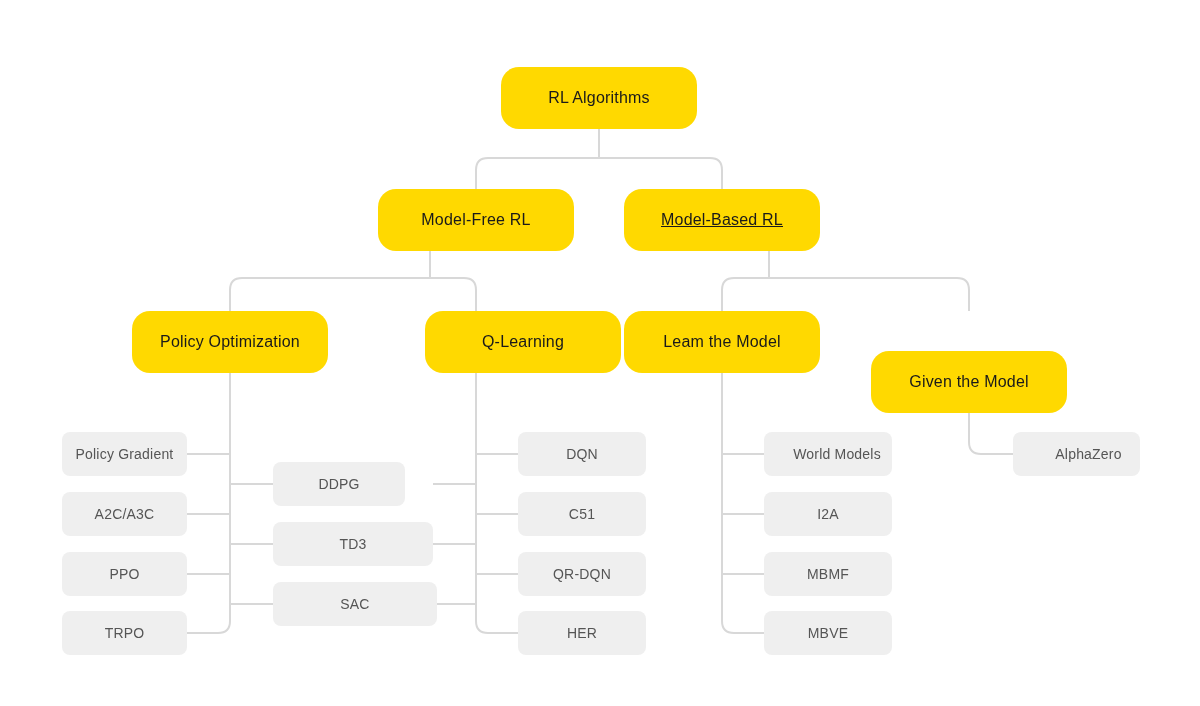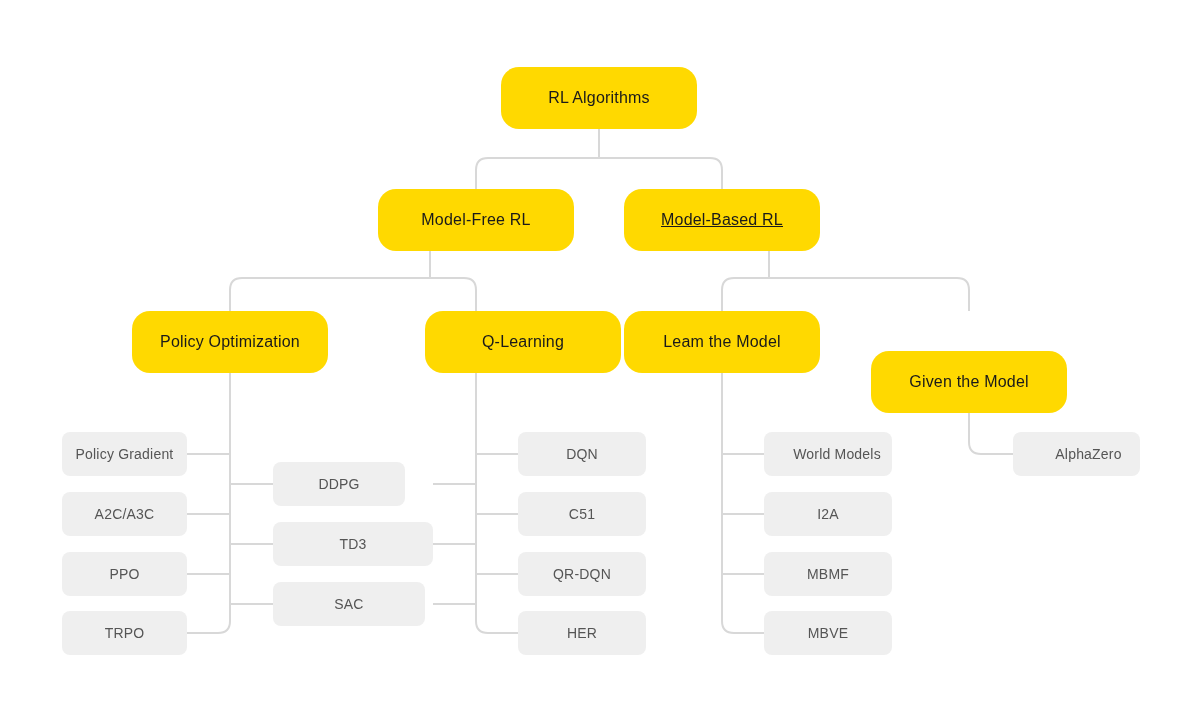--- a/index.html
+++ b/index.html
@@ -116,21 +116,21 @@
   <div class="node leaf" style="left:62px; top:492px; width:125px;">A2C/A3C</div>
 
   <div class="node leaf" style="left:62px; top:552px; width:125px;">PPO</div>
 
   <div class="node leaf" style="left:62px; top:611px; width:125px;">TRPO</div>
 
   <div class="node leaf" style="left:273px; top:462px; width:132px;">DDPG</div>
 
   <div class="node leaf" style="left:273px; top:522px; width:160px;">TD3</div>
 
-  <div class="node leaf" style="left:273px; top:582px; width:152px;">SAC</div>
+  <div class="node leaf" style="left:273px; top:582px; width:164px;">SAC</div>
 
   <div class="node leaf" style="left:518px; top:432px; width:128px;">DQN</div>
 
   <div class="node leaf" style="left:518px; top:492px; width:128px;">C51</div>
 
   <div class="node leaf" style="left:518px; top:552px; width:128px;">QR-DQN</div>
 
   <div class="node leaf" style="left:518px; top:611px; width:128px;">HER</div>
 
   <div class="node leaf" style="left:764px; top:432px; width:128px;padding-left:18px;">World Models</div>

